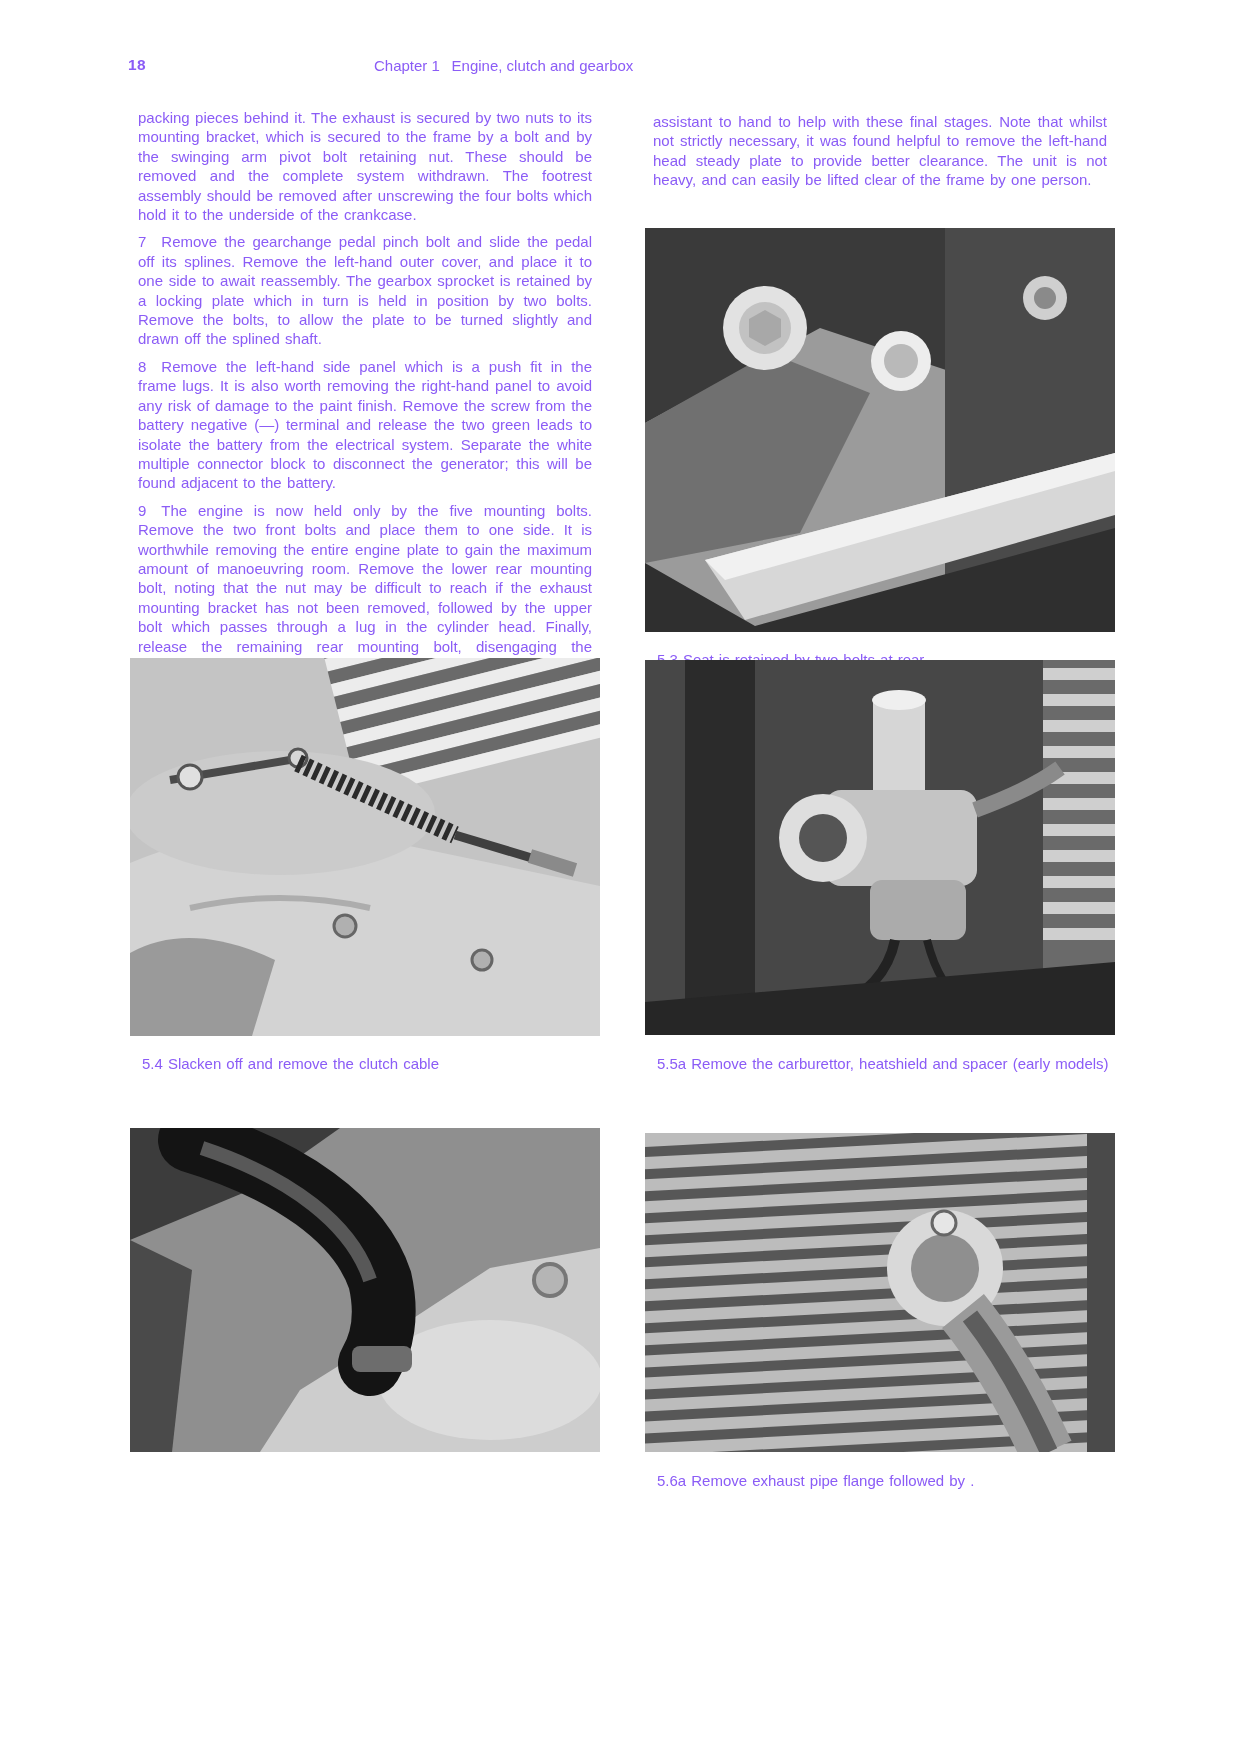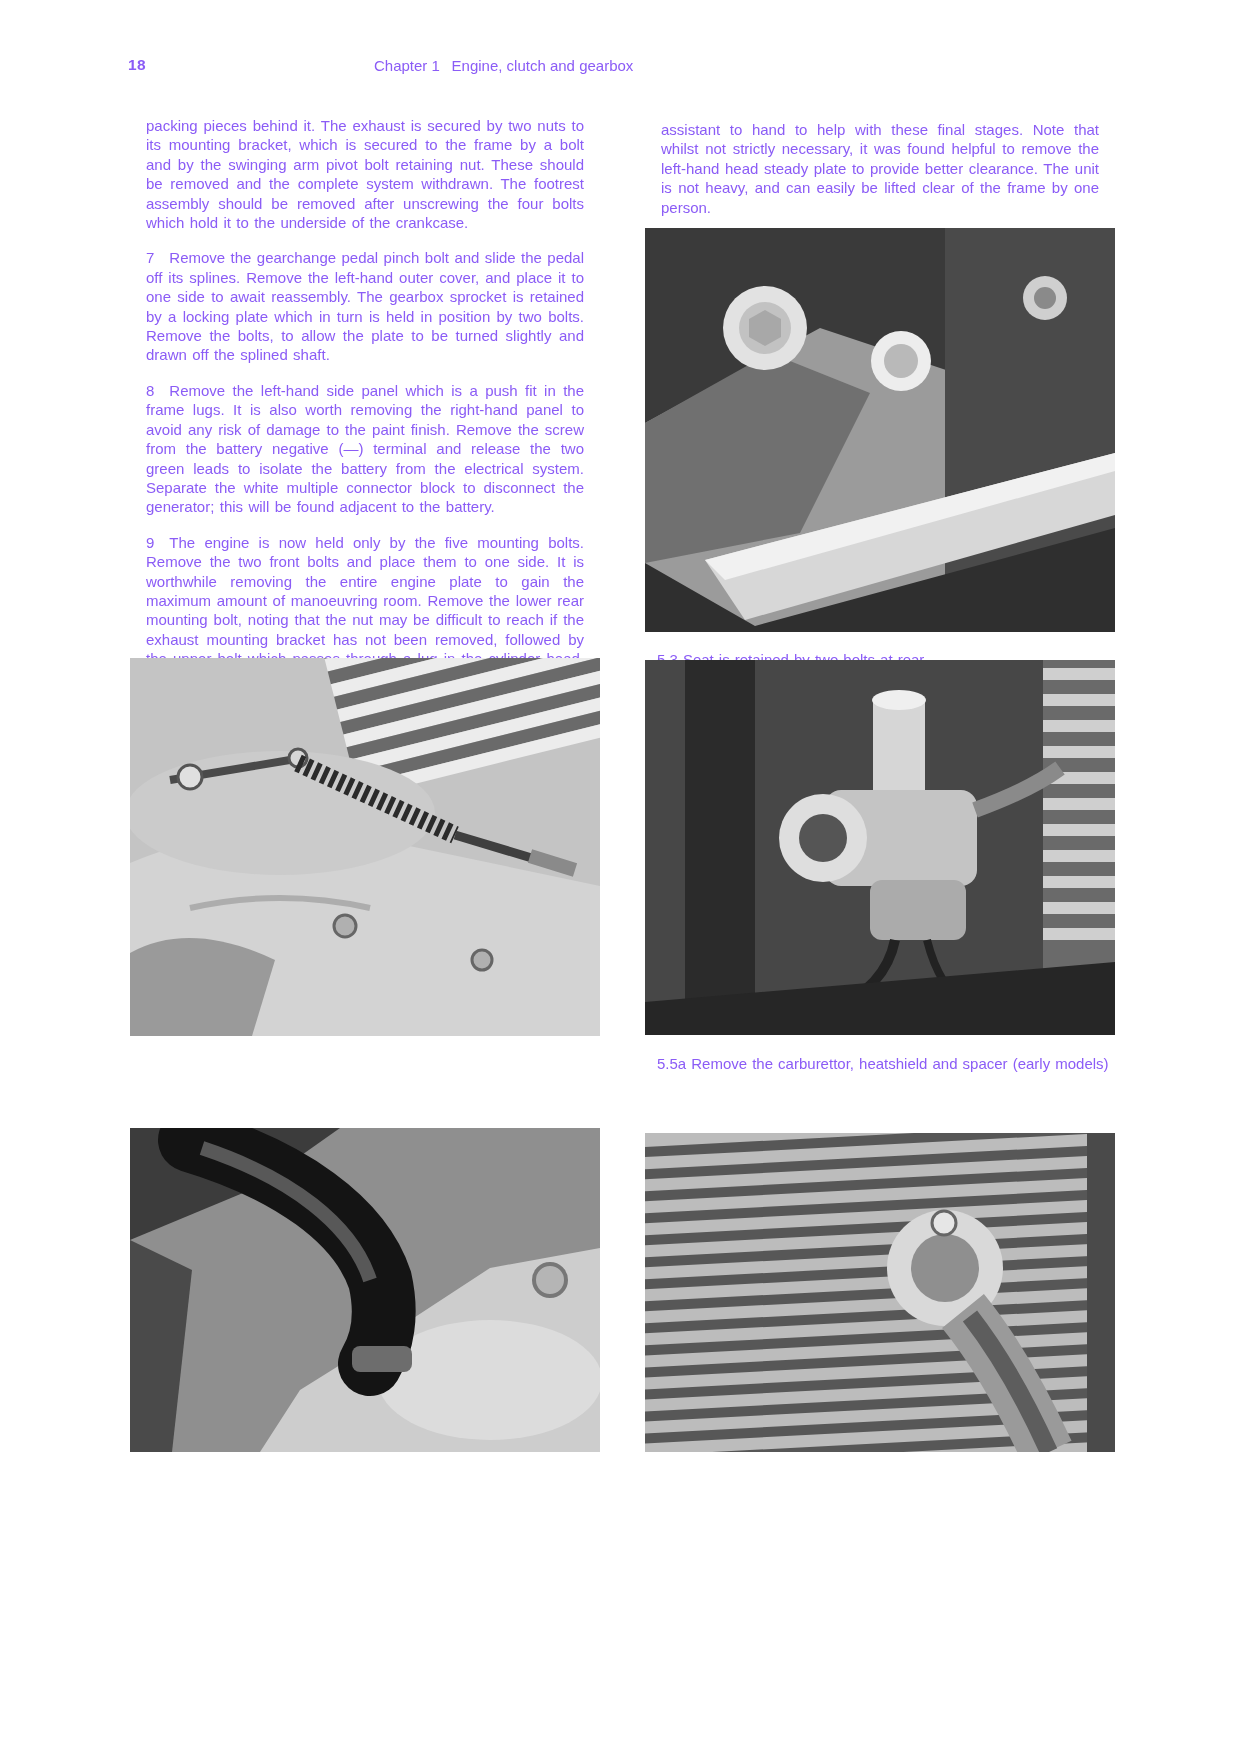--- a/index.html
+++ b/index.html
@@ -29,21 +29,21 @@
     white-space: pre;
   }
   .col {
     position: absolute;
     width: 470px;
     font-size: 15px;
     line-height: 19.4px;
     text-align: justify;
     word-spacing: 0.08em;
   }
-  .col p { margin: 16px; white-space: pre-wrap; }
+  .col p { margin: 8px; white-space: pre-wrap; }
   .col-left  { left: 130px; top: 100px; }
   .col-right { left: 645px; top: 104px; }
   .figure {
     position: absolute;
     width: 470px;
   }
   .photo {
     width: 470px;
     background: #9a9a9a;
     overflow: hidden;
@@ -126,20 +126,21 @@
         <path d="M168,105 L325,177" stroke="#2b2b2b" stroke-width="18" stroke-dasharray="5 4" fill="none"></path>
         <path d="M325,177 L425,207" stroke="#3f3f3f" stroke-width="9" fill="none"></path>
         <path d="M400,198 l45,14" stroke="#8a8a8a" stroke-width="14" fill="none"></path>
         <circle cx="215" cy="268" r="11" fill="#b0b0b0" stroke="#666" stroke-width="3"></circle>
         <circle cx="352" cy="302" r="10" fill="#b0b0b0" stroke="#666" stroke-width="3"></circle>
         <path d="M0,295 Q60,262 145,302 L122,378 L0,378 Z" fill="#9a9a9a"></path>
         <path d="M60,250 Q150,230 240,250" stroke="#adadad" stroke-width="6" fill="none"></path>
       </svg>
     </div>
   </div>
+  <p class="caption" style="left:130px; top:1041px;">5.4 Slacken off and remove the clutch cable</p>
 
   <div class="figure" style="left:645px; top:660px;">
     <div class="photo" style="height:375px;">
       <svg viewBox="0 0 470 375" preserveAspectRatio="none">
         <rect width="470" height="375" fill="#474747"></rect>
         <rect x="398" y="0" width="72" height="375" fill="#6a6a6a"></rect>
         <rect x="398" y="8" width="72" height="12" fill="#cfcfcf"></rect>
         <rect x="398" y="34" width="72" height="12" fill="#cfcfcf"></rect>
         <rect x="398" y="60" width="72" height="12" fill="#cfcfcf"></rect>
         <rect x="398" y="86" width="72" height="12" fill="#cfcfcf"></rect>
@@ -205,14 +206,15 @@
         </g>
         <circle cx="300" cy="135" r="58" fill="#d9d9d9"></circle>
         <circle cx="300" cy="135" r="34" fill="#8f8f8f"></circle>
         <circle cx="299" cy="90" r="12" fill="#e6e6e6" stroke="#666" stroke-width="3"></circle>
         <path d="M318,178 Q362,232 402,319" stroke="#9a9a9a" stroke-width="54" fill="none"></path>
         <path d="M325,183 Q367,237 404,319" stroke="#5d5d5d" stroke-width="18" fill="none"></path>
         <rect x="442" y="0" width="28" height="319" fill="#4a4a4a"></rect>
       </svg>
     </div>
   </div>
+  <p class="caption" style="left:645px; top:1458px;">5.6a Remove exhaust pipe flange followed by .</p>
 
 </div>
 
 </body></html>

